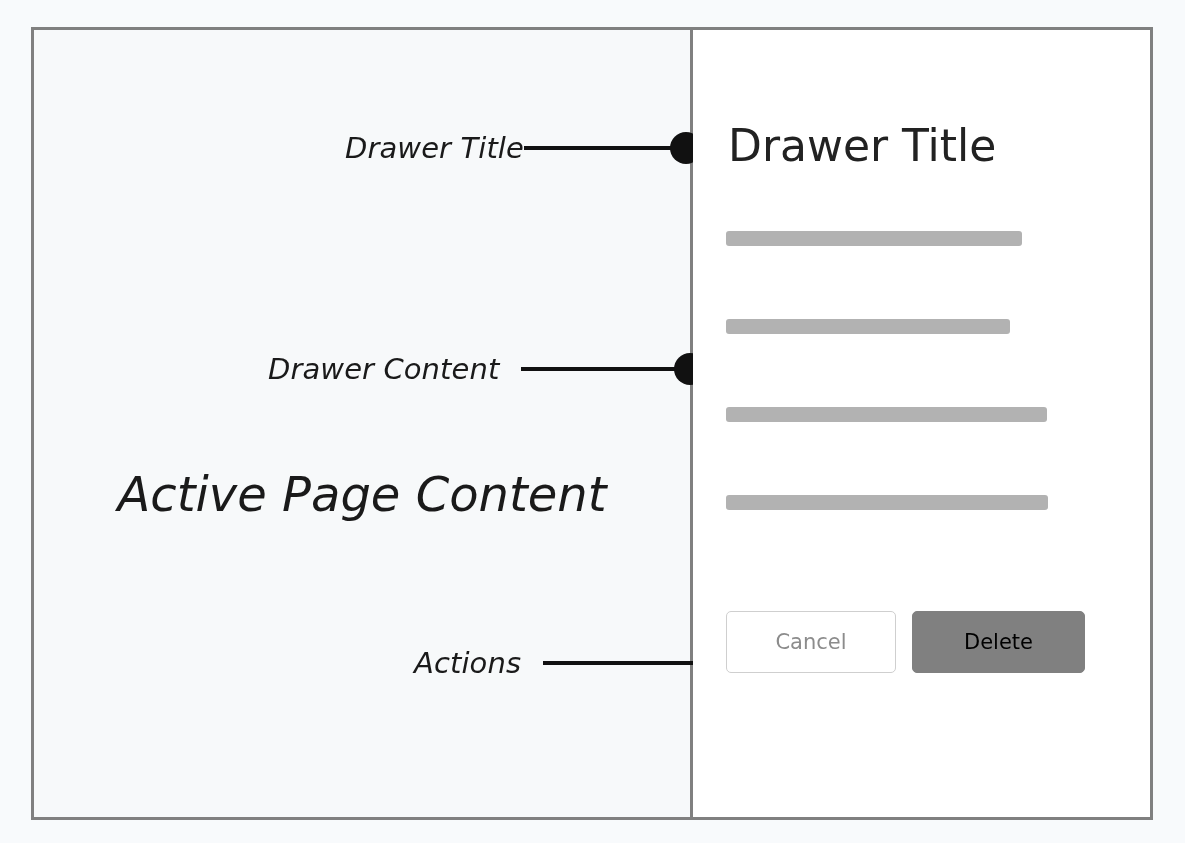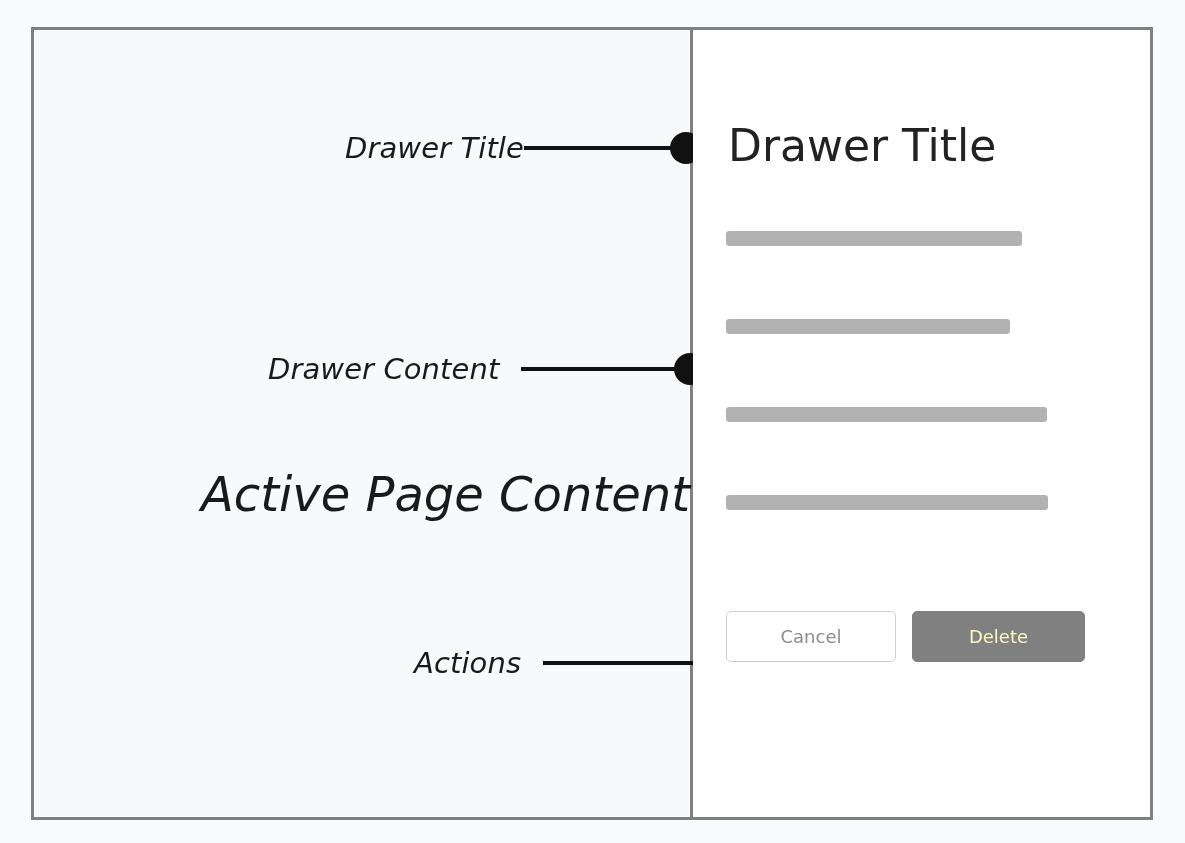--- a/index.html
+++ b/index.html
@@ -87,21 +87,21 @@
   #ann-content { left: 234px; top: 322px; }
   #ann-content .leader { width: 155px; margin-left: 22px; }
   #ann-actions { left: 380px; top: 616px; }
   #ann-actions .leader { width: 194px; margin-left: 22px; }
 
   .page-content-text {
     position: absolute;
     left: 0;
     top: 436px;
     width: 656px;
-    text-align: right;
+    text-align: center;
     font-style: italic;
     font-size: 48px;
     color: #1a1a1a;
     line-height: 1.2;
     white-space: nowrap;
   }
 
   
   .drawer-title {
     position: absolute;
@@ -129,43 +129,43 @@
   .skeleton-bar:last-child { margin-bottom: 0; }
 
   .drawer-actions {
     position: absolute;
     left: 33px;
     top: 581px;
     display: flex;
     align-items: center;
   }
   .btn {
-    height: 51px;
+    height: 62px;
     border-radius: 5px;
     box-sizing: border-box;
     display: flex;
     align-items: center;
     justify-content: center;
-    font-size: 18px;
+    font-size: 21px;
     line-height: 1;
     cursor: pointer;
     user-select: none;
   }
   .btn-cancel {
     width: 170px;
     background: #ffffff;
     border: 1px solid #cfcfcf;
     color: #8c8c8c;
   }
   .btn-delete {
     width: 173px;
     margin-left: 16px;
     background: #808080;
     border: 1px solid #808080;
-    color: #fef9c3;
+    color: #000000;
   }
 </style>
 </head>
 <body>
 
 <div class="stage">
   <div class="frame">
 
     <div class="page-pane">
 

